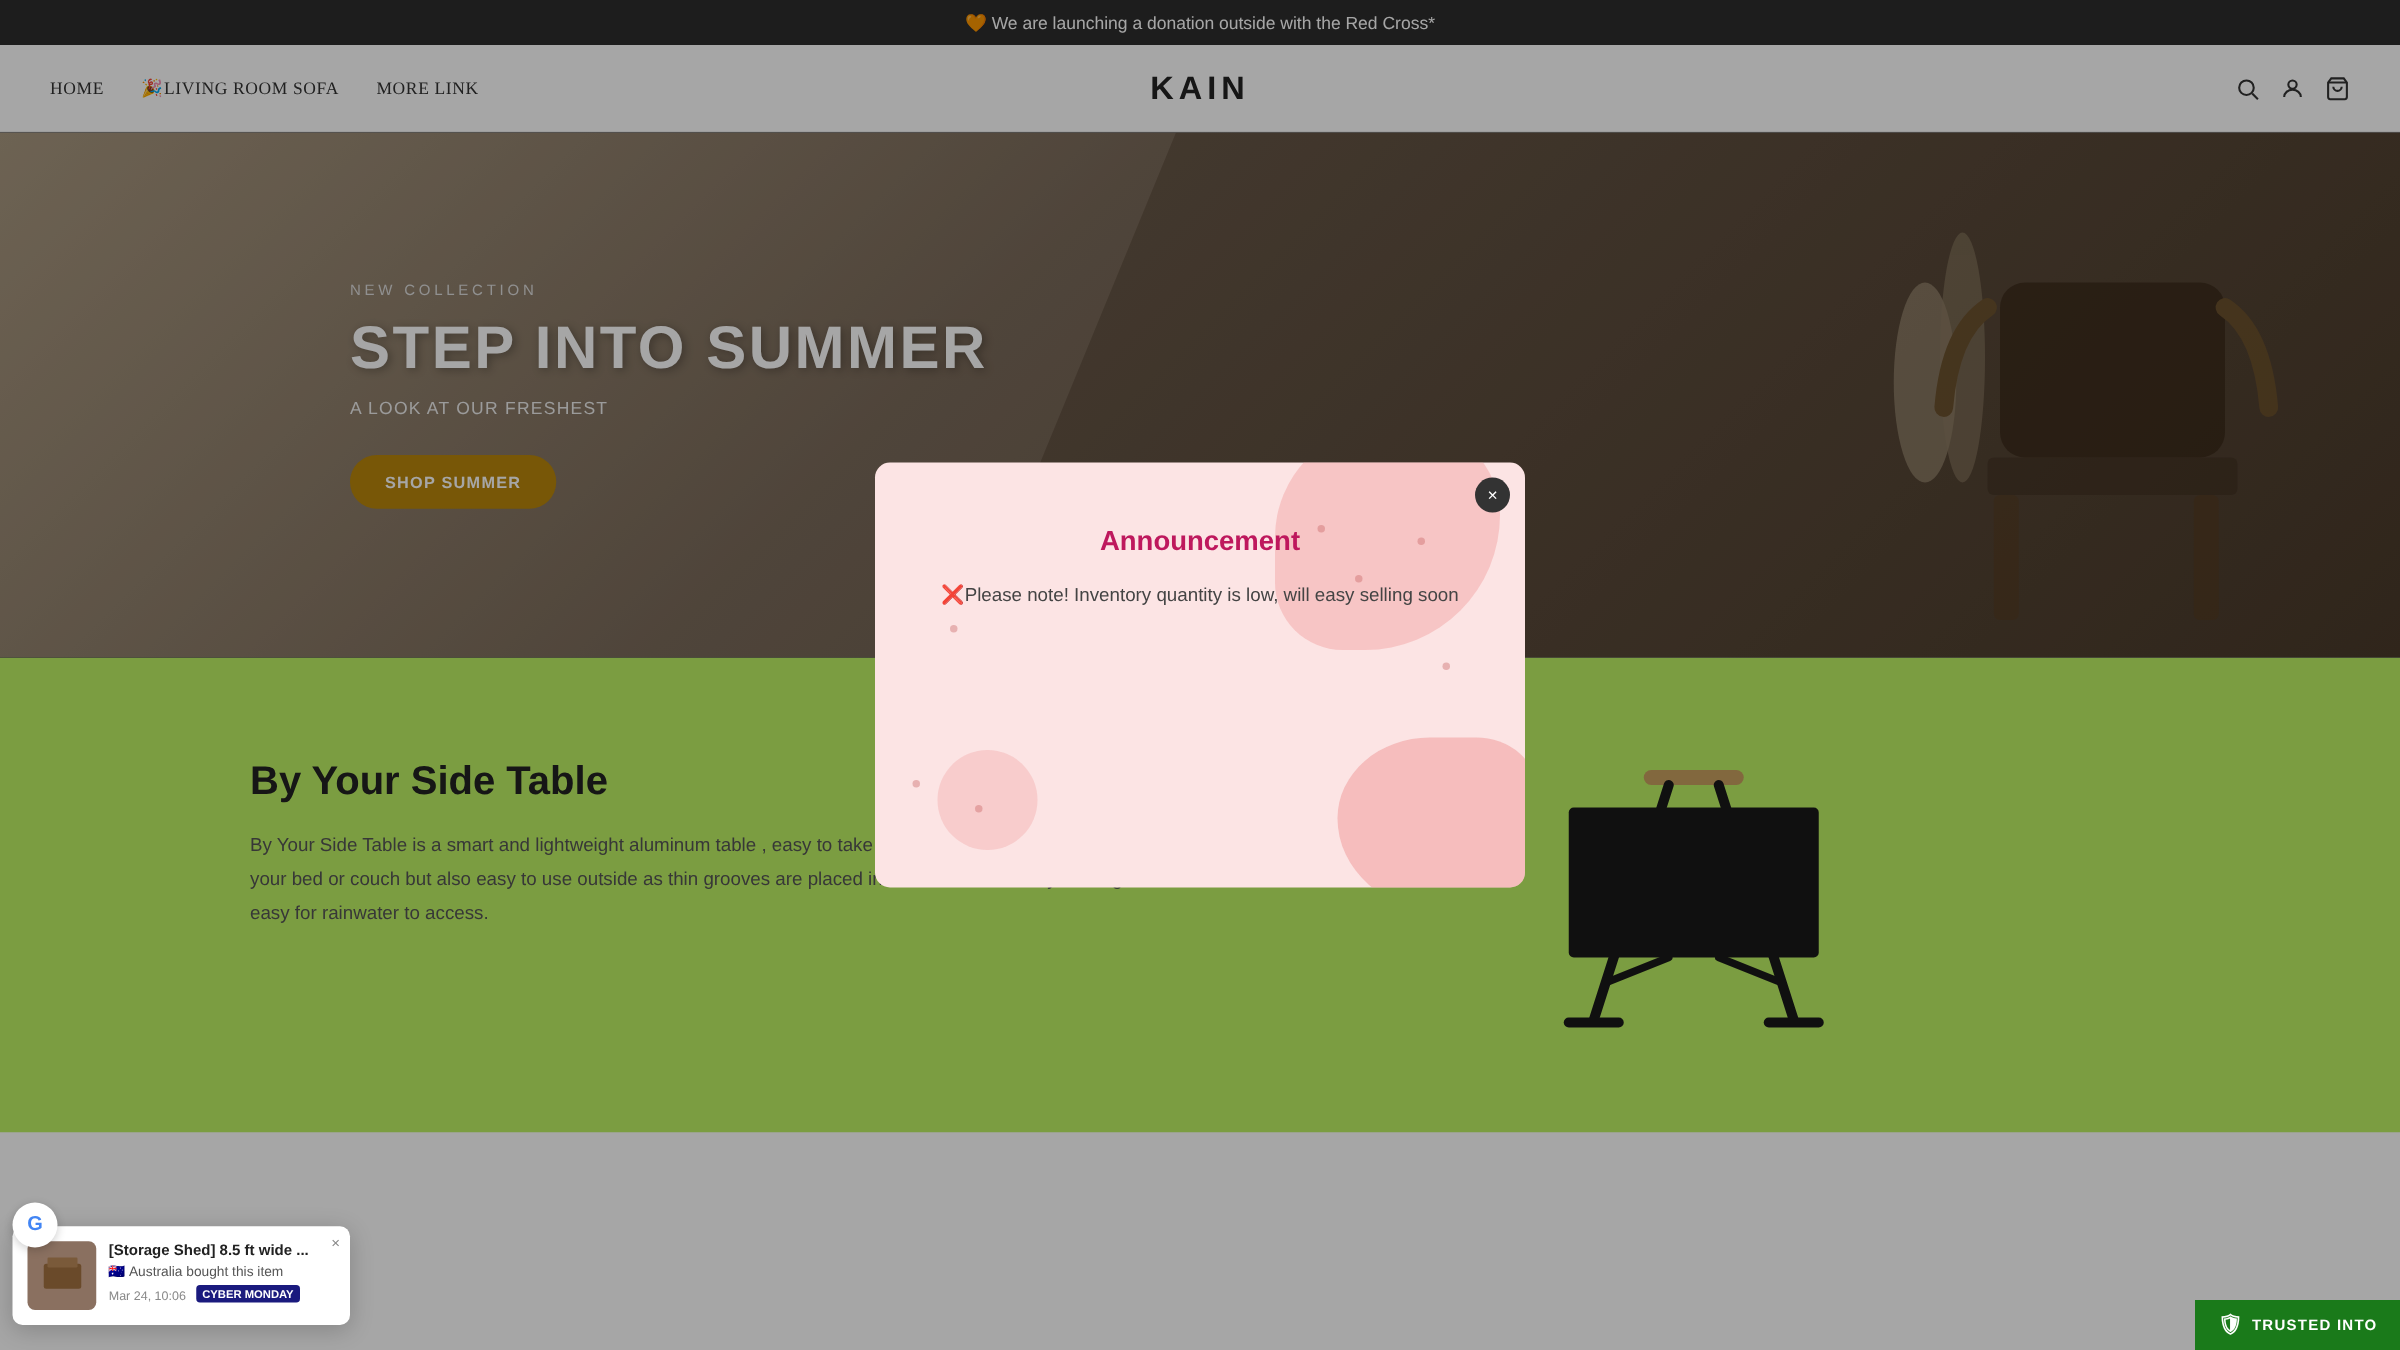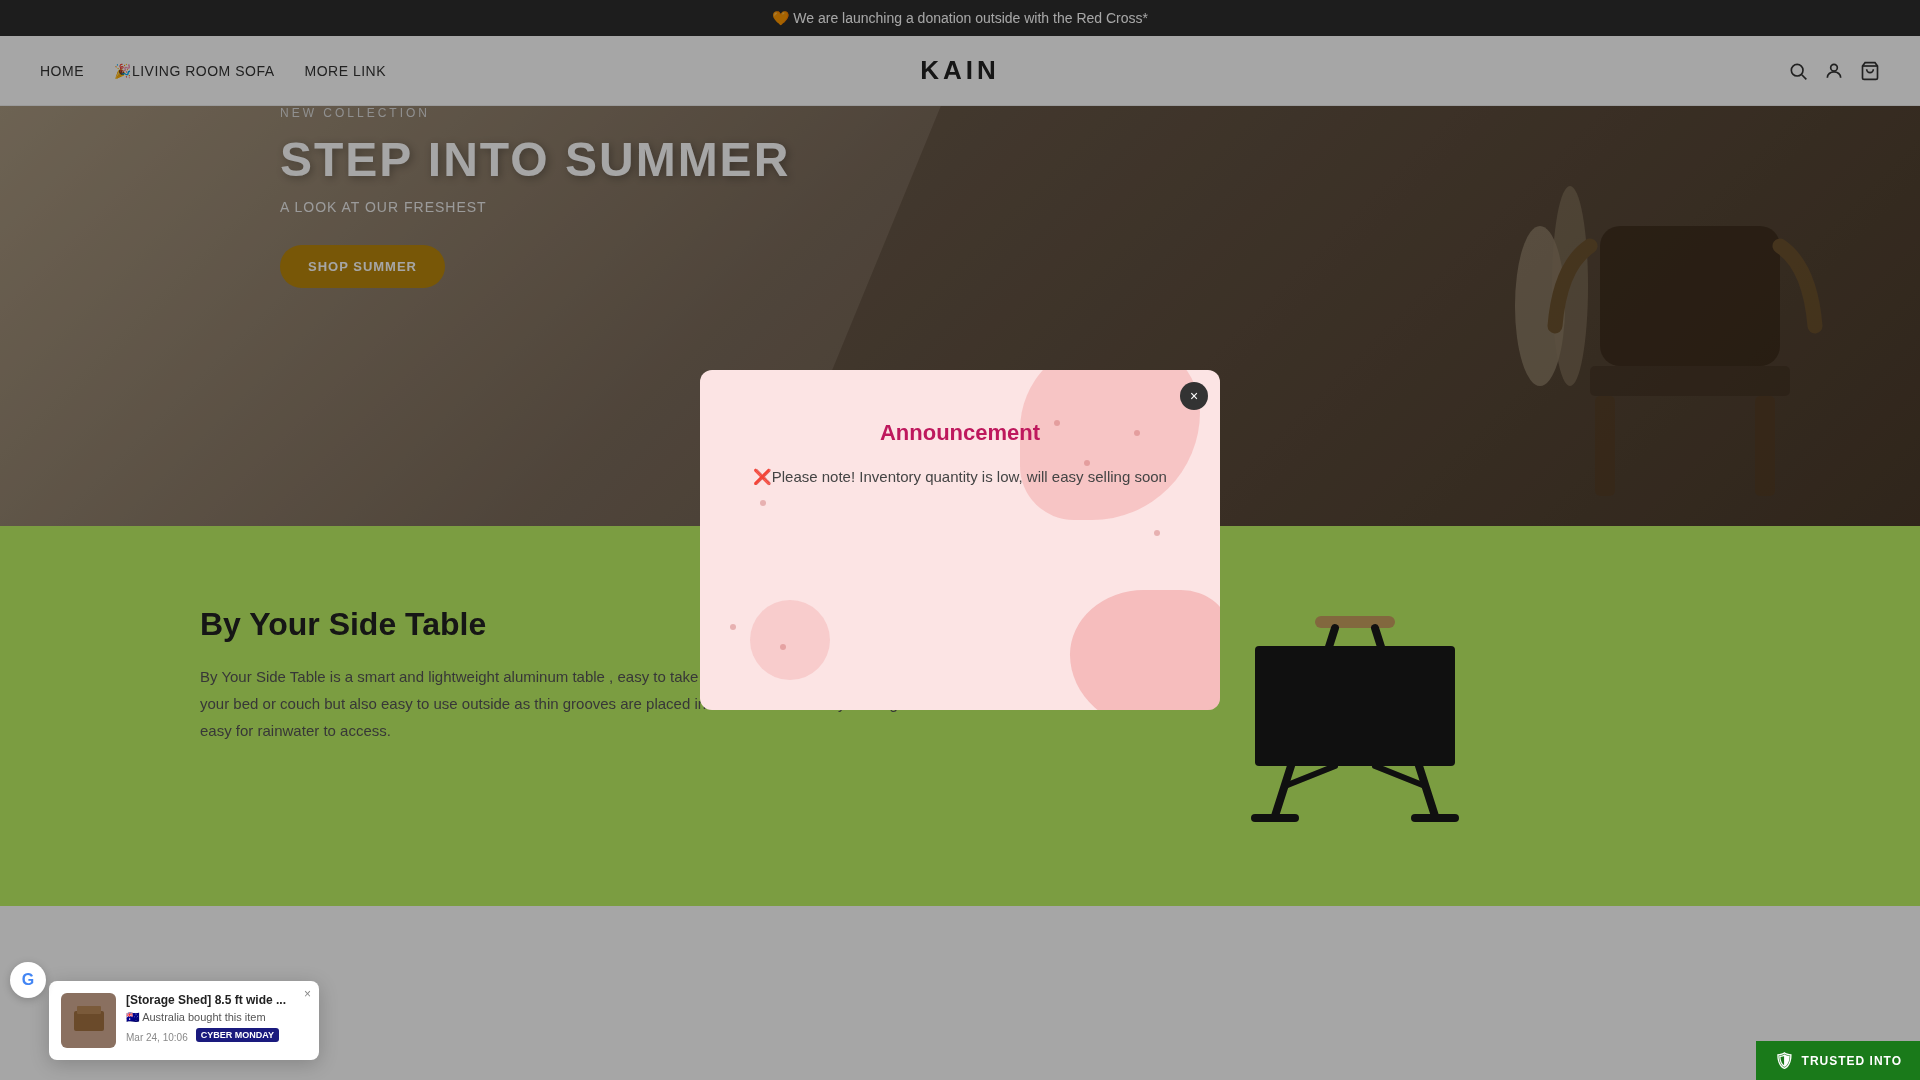--- a/index.html
+++ b/index.html
@@ -20,22 +20,23 @@
       align-items: center;
       justify-content: space-between;
       padding: 0 40px;
       height: 70px;
       background: #fff;
       border-bottom: 1px solid #eee;
       position: relative;
     }
     .nav-left {
       display: flex;
-      align-items: flex-start;
+      align-items: flex-end;
       gap: 30px;
+      font-family: Liberation Serif, serif;
     }
     .nav-left a {
       text-decoration: none;
       color: #333;
       font-size: 14px;
       font-weight: 500;
       letter-spacing: 0.5px;
     }
     .nav-brand {
       position: absolute;
@@ -60,20 +61,21 @@
     }
 
     
     .hero {
       position: relative;
       width: 100%;
       height: 420px;
       background: #000000;
       overflow: hidden;
       display: flex;
+      align-items: center;
     }
     .hero-bg {
       position: absolute;
       inset: 0;
       background: linear-gradient(135deg, #a89880 0%, #7a6a5a 40%, #5a4a3a 100%);
     }
     
     .hero-decor {
       position: absolute;
       right: 0;
@@ -251,21 +253,20 @@
       bottom: 20px;
       left: 10px;
       width: 270px;
       background: #fff;
       border-radius: 8px;
       box-shadow: 0 4px 20px rgba(0,0,0,0.2);
       padding: 12px;
       display: flex;
       gap: 10px;
       z-index: 200;
-      margin-left: 39px;
     }
     .notif-img {
       width: 55px;
       height: 55px;
       background: #8a7060;
       border-radius: 6px;
       flex-shrink: 0;
       display: flex;
       align-items: center;
       justify-content: center;

